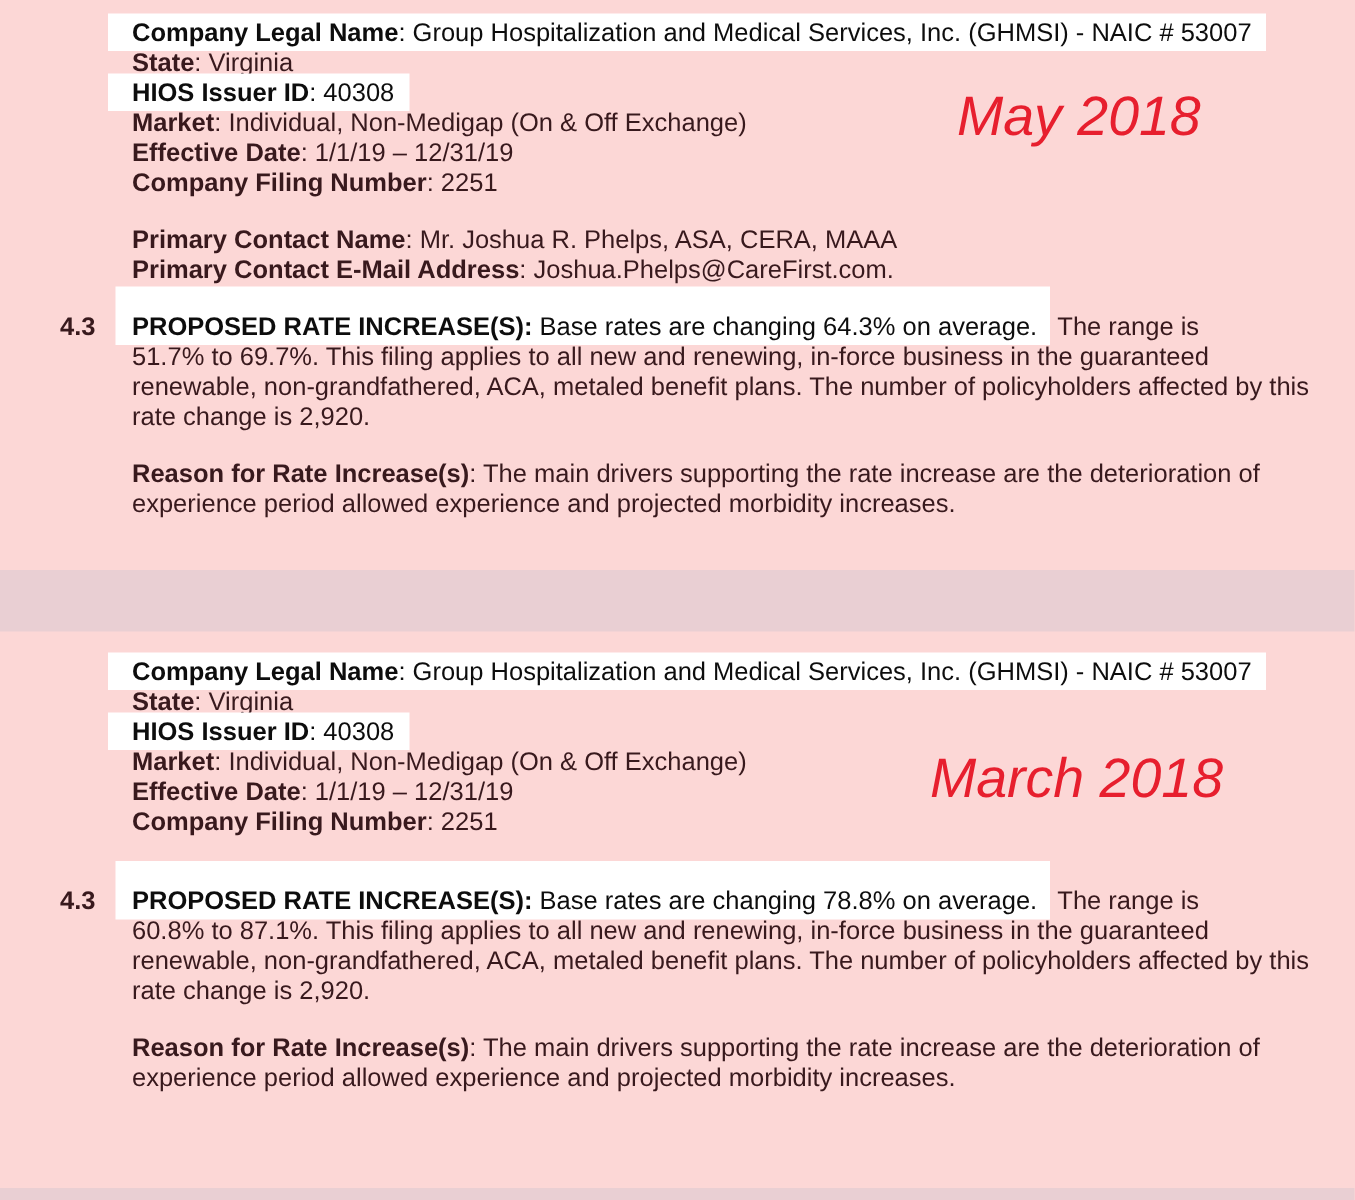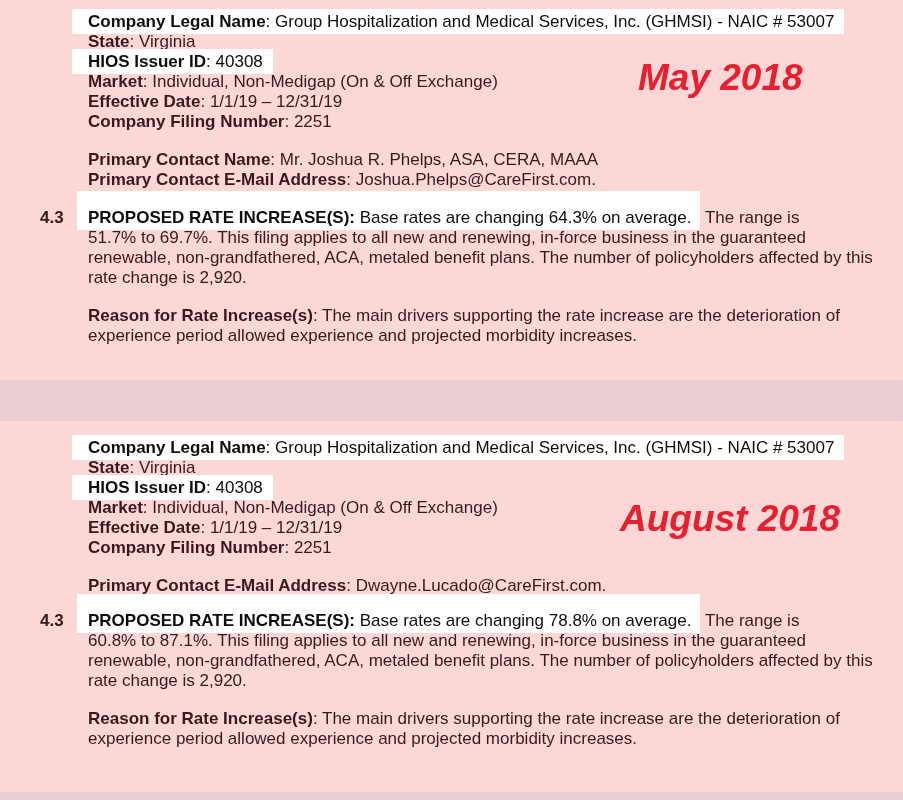--- a/index.html
+++ b/index.html
@@ -38,21 +38,21 @@
   .rate-num{
     position:absolute;left:40px;top:0;
     font-weight:700;line-height:20px;
   }
   .hl-rate{
     background:var(--highlight);color:var(--hl-text);
     padding:17px 9px 3px 11px;margin-left:-11px;
   }
   .date-stamp{
     position:absolute;
-    font-weight:700;font-style:italic;
+    font-weight:400;font-style:italic;
     font-size:37px;line-height:40px;
     color:var(--date-red);white-space:nowrap;
   }
   .stamp-may{left:638px;top:58px;}
   .stamp-aug{left:620px;top:78px;}
   .divider{height:41px;background:var(--divider);}
   .bottom-band{
     position:absolute;left:0;bottom:0;width:903px;height:8px;
     background:var(--divider);
   }
@@ -91,35 +91,34 @@
     <div class="gap18"></div>
 
     <div class="content">
       <div class="para para-reason"><b>Reason for Rate Increase(s)</b><span>: The main drivers supporting the rate increase are the deterioration of experience period allowed experience and projected morbidity increases.</span></div>
     </div>
   </div>
 
   <div class="divider"></div>
 
   <div class="section sec-aug">
-    <div class="date-stamp stamp-aug">August 2018</div>
+    <div class="date-stamp stamp-aug">March 2018</div>
 
     <div class="content">
       <div class="line"><span class="hl"><b>Company Legal Name</b><span>: Group Hospitalization and Medical Services, Inc. (GHMSI) - NAIC # 53007</span></span></div>
       <div class="line"><b>State</b><span>: Virginia</span></div>
       <div class="line"><span class="hl"><b>HIOS Issuer ID</b><span>: 40308</span></span></div>
       <div class="line"><b>Market</b><span>: Individual, Non-Medigap (On &amp; Off Exchange)</span></div>
       <div class="line"><b>Effective Date</b><span>: 1/1/19 – 12/31/19</span></div>
       <div class="line"><b>Company Filing Number</b><span>: 2251</span></div>
     </div>
 
     <div class="gap18"></div>
 
     <div class="content">
-      <div class="line"><b>Primary Contact E-Mail Address</b><span>: Dwayne.Lucado@CareFirst.com.</span></div>
     </div>
 
     <div class="gap15"></div>
 
     <div class="content rate">
       <span class="rate-num">4.3</span>
       <div class="para para-rate"><span class="hl-rate"><b>PROPOSED RATE INCREASE(S):</b> <span>Base rates are changing 78.8% on average.</span></span> <span>The range is</span><br><span>60.8% to 87.1%.  This filing applies to all new and renewing, in-force business in the guaranteed renewable, non-grandfathered, ACA, metaled benefit plans. The number of policyholders affected by this rate change is 2,920.</span></div>
     </div>
 
     <div class="gap18"></div>

